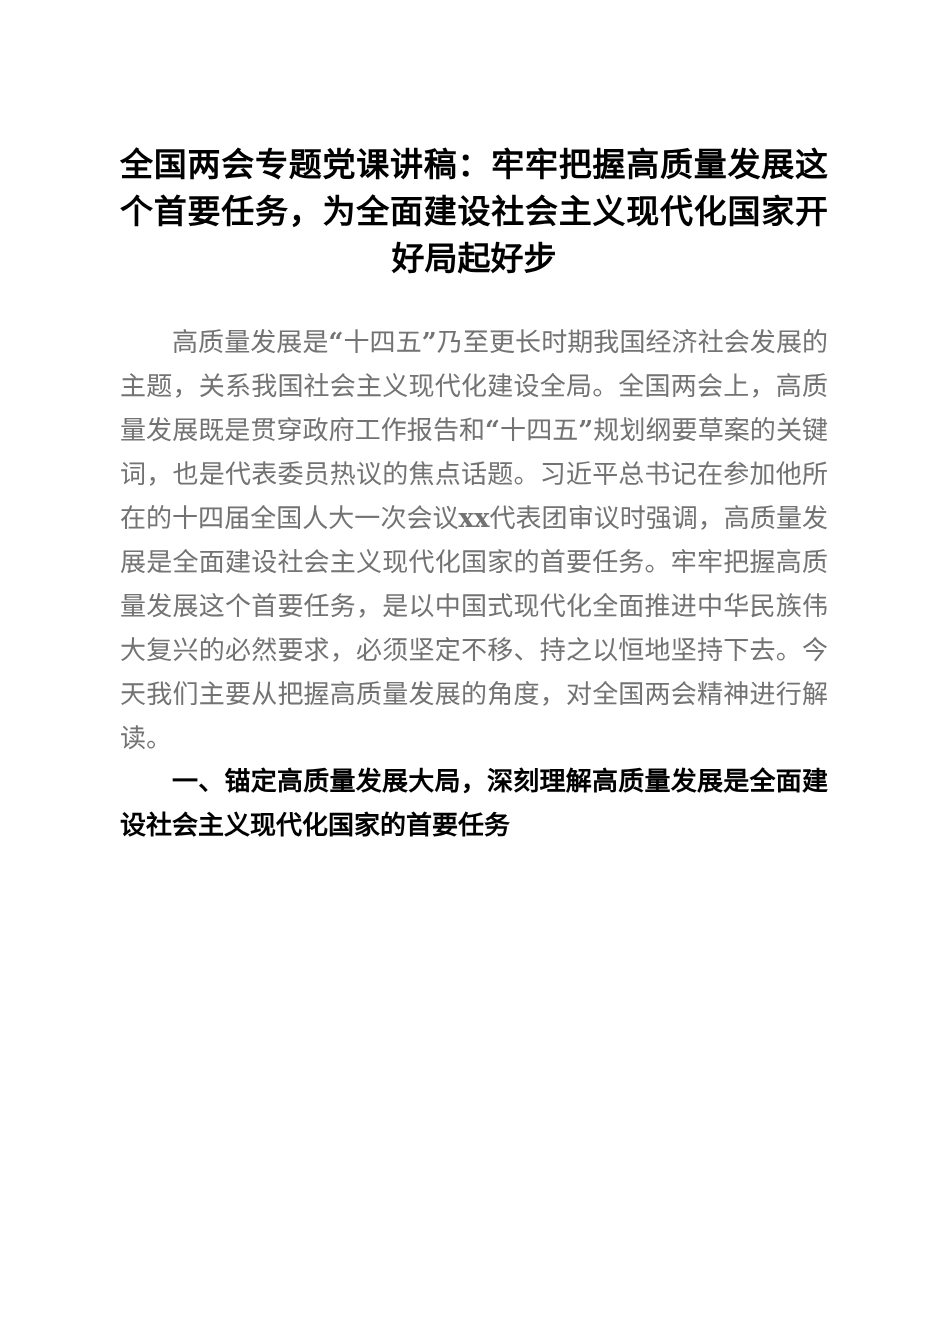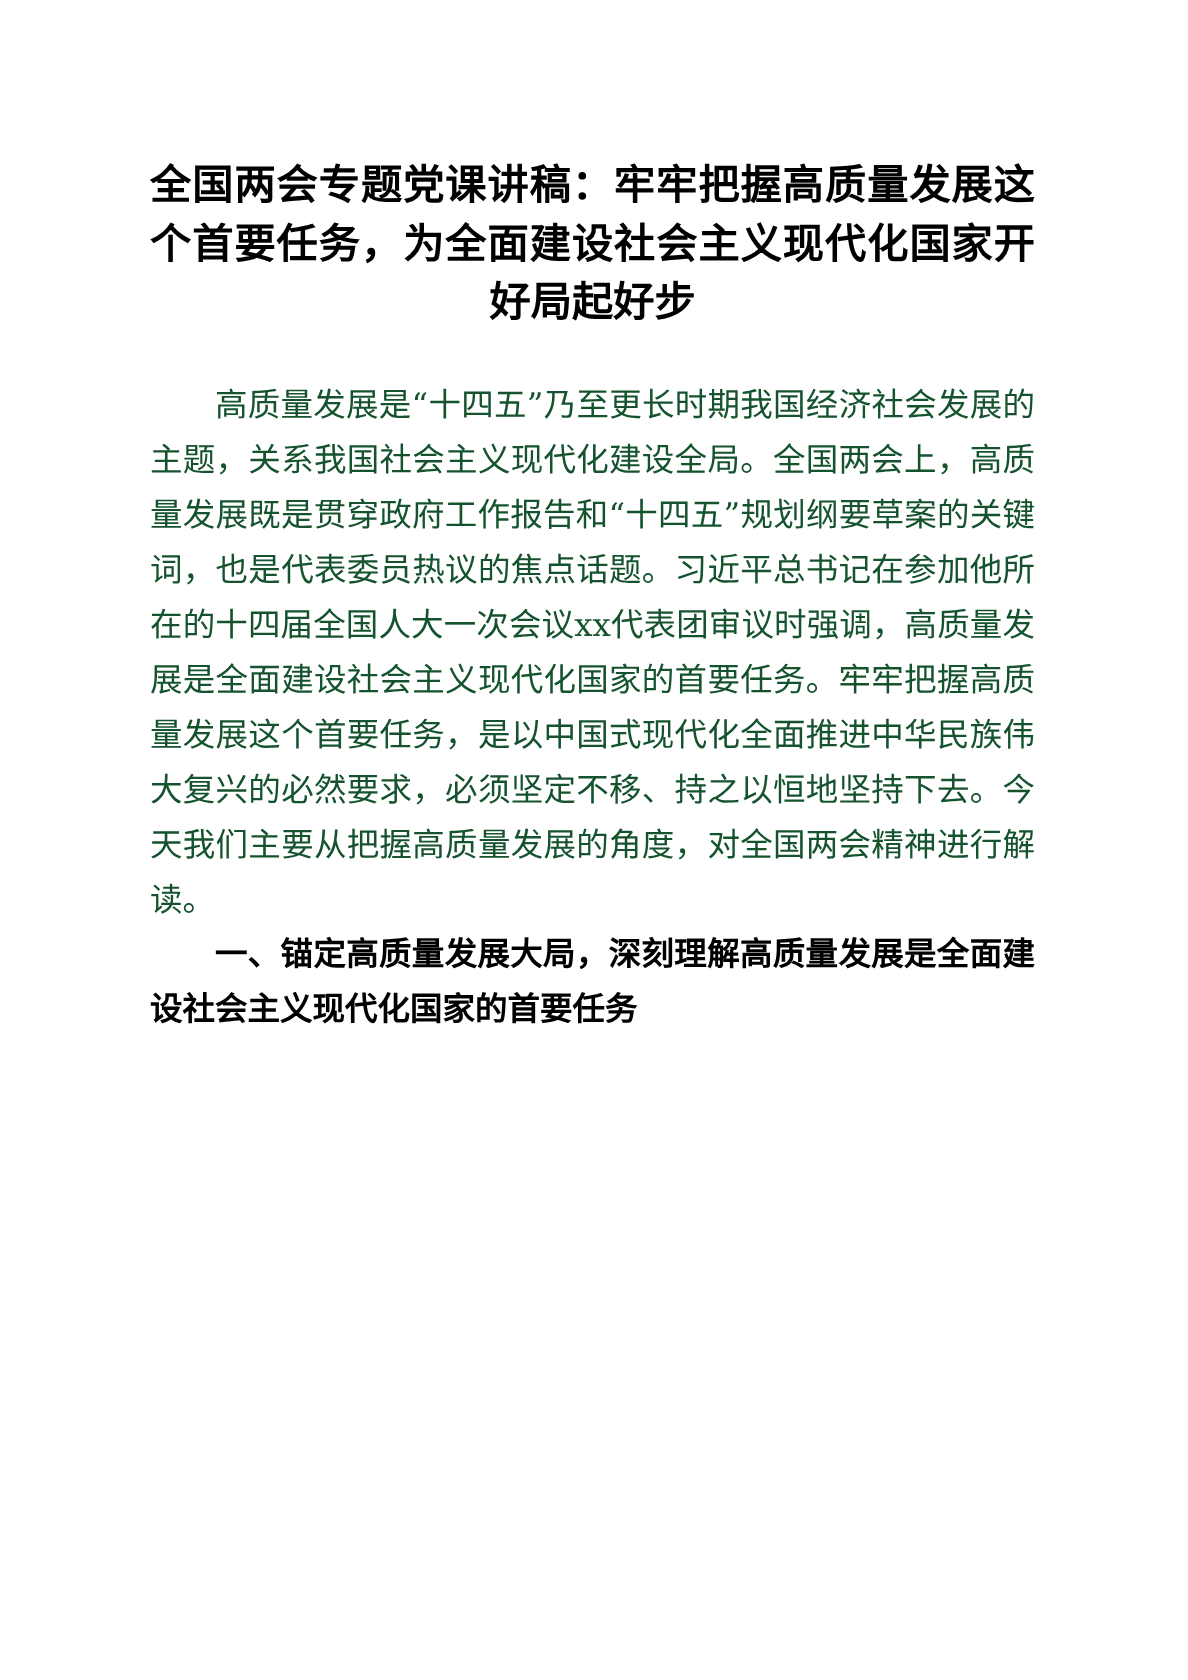--- a/index.html
+++ b/index.html
@@ -15,21 +15,21 @@
     height: 1344px;
     background: #ffffff;
     margin: 0 auto;
     overflow: hidden;
     box-sizing: border-box;
   }
 
   .content {
     position: absolute;
     left: 120px;
-    top: 0;
+    top: 17px;
     width: 708px;
   }
 
   
   .doc-title {
     margin: 0;
     padding-top: 124px;
     font-family: "DejaVu Serif", "Liberation Serif", serif;
     font-weight: 700;
     font-size: 33px;
@@ -44,42 +44,42 @@
 
   
   .title-gap {
     height: 38px;
   }
 
   
   .body-para {
     margin: 0;
     font-family: "DejaVu Serif", "Liberation Serif", serif;
-    font-weight: 400;
+    font-weight: 700;
     font-style: normal;
     font-size: 26px;
     line-height: 44px;
-    color: #14532d;
+    color: #737373;
     text-align: justify;
     text-align-last: left;
     text-justify: inter-character;
     text-indent: 52px;
     word-break: break-all;
   }
 
   
   .kai {
     transform: none;
     font-synthesis: none;
   }
 
   
   .section-heading {
     margin: 0;
-    font-family: Liberation Mono, monospace;
+    font-family: Liberation Serif, serif;
     font-weight: 700;
     font-size: 26px;
     line-height: 44px;
     color: #000000;
     text-align: justify;
     text-align-last: left;
     text-justify: inter-character;
     text-indent: 52px;
     word-break: break-all;
   }

